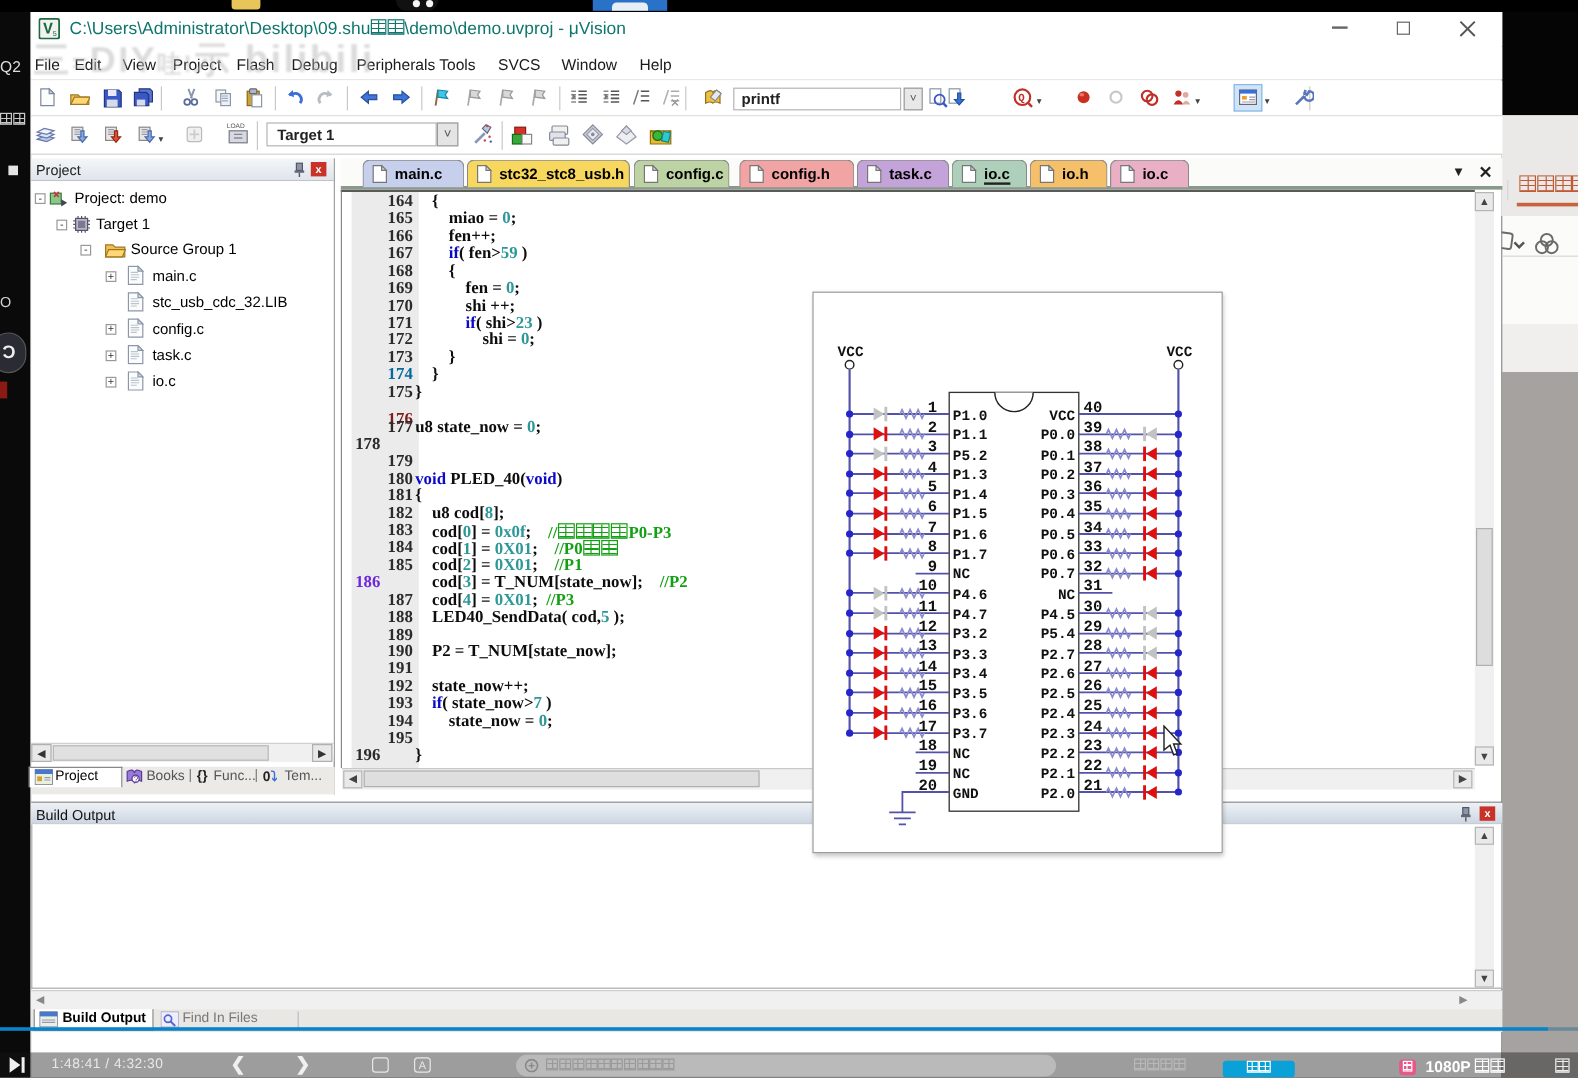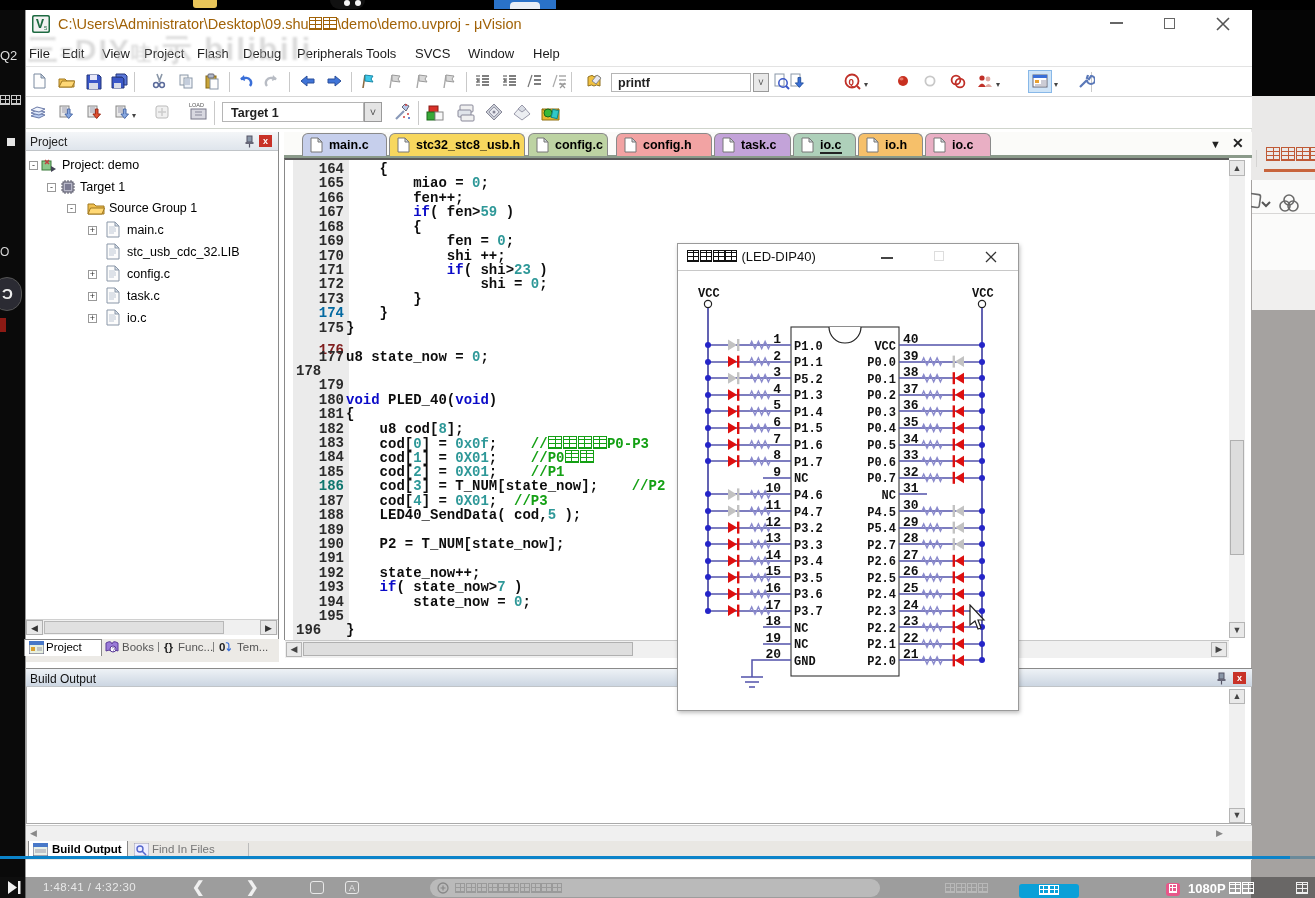--- a/index.html
+++ b/index.html
@@ -1,18 +1,18 @@
 <!DOCTYPE html>
 <html><head><meta charset="utf-8">
 <style>
 *{margin:0;padding:0;box-sizing:border-box}
 body{width:1315px;height:898px;position:relative;overflow:hidden;background:#000;
  font-family:"Liberation Sans",sans-serif;}
 .abs{position:absolute}
-.mono{font-family:Liberation Mono, monospace}
+.mono{font-family:Liberation Serif, serif}
 .win{background:#fff}
 .zh{display:inline-block;width:.92em;height:.92em;box-sizing:border-box;border:1px solid currentColor;
  background:linear-gradient(currentColor,currentColor) 50% 0/1px 100% no-repeat,
  repeating-linear-gradient(0deg,currentColor 0 1px,transparent 1px 4px);vertical-align:-.08em;margin:0 .03em}
 .zh.w{width:1.0em}
 </style></head><body>
 
 <div class="abs" style="left:1251px;top:0;width:64px;height:898px;background:#a5a2a0"></div>
 <div class="abs" style="left:1251px;top:0;width:64px;height:96px;background:#050505"></div>
 <div class="abs" style="left:1251px;top:96px;width:64px;height:84px;background:#eae9e8"></div>
@@ -50,21 +50,21 @@
 <div class="abs" style="left:0px;top:318px;width:6px;height:14px;background:#8c1a14"></div>
 <div class="abs win" style="left:25px;top:10px;width:1226px;height:888px;border-left:1px solid #9a9a9a;">
 
 <div class="abs" style="left:0;top:0;width:1226px;height:29px;background:#fff">
  <svg class="abs" style="left:6px;top:5px" width="18" height="18" viewBox="0 0 18 18">
   <rect x="0" y="0" width="18" height="18" rx="2" fill="#1e6b42"></rect>
   <rect x="1.5" y="1.5" width="15" height="15" rx="1" fill="#f2f2f2"></rect>
   <path d="M4 4 L7 13 L9 13 L12 4 L10 4 L8 11 L6 4 Z" fill="#1e6b42"></path>
   <text x="12" y="15" font-size="6" fill="#1e6b42" font-family="Liberation Sans">5</text>
  </svg>
- <div class="abs" style="left:32px;top:6px;font-size:14.5px;color:#a16207">C:\Users\Administrator\Desktop\09.shu<span class="zh"></span><span class="zh"></span>\demo\demo.uvproj - μVision</div>
+ <div class="abs" style="left:32px;top:6px;font-size:14.5px;color:#0f766e">C:\Users\Administrator\Desktop\09.shu<span class="zh"></span><span class="zh"></span>\demo\demo.uvproj - μVision</div>
  <div class="abs" style="left:1084px;top:12px;width:13px;height:2px;background:#666"></div>
  <div class="abs" style="left:1138px;top:8px;width:11px;height:11px;border:1.5px solid #666"></div>
  <svg class="abs" style="left:1190px;top:7px" width="14" height="14" viewBox="0 0 14 14">
         <path d="M1 1 L13 13 M13 1 L1 13" stroke="#555" stroke-width="1.6"></path>
       </svg>
 </div>
 <div class="abs" style="left:0;top:29px;width:1226px;height:27px;background:#fff;font-size:13px;color:#1a1a1a">
       <span class="abs" style="left:3px;top:7px">File</span>
       <span class="abs" style="left:36px;top:7px">Edit</span>
       <span class="abs" style="left:76px;top:7px">View</span>
@@ -507,21 +507,21 @@
       <div class="abs" style="left:3px;top:245.1px;width:48px;text-align:right;color:#2b2b2b">181</div>
       <div class="abs" style="left:53px;top:245.1px;white-space:pre">{</div>
       <div class="abs" style="left:3px;top:259.6px;width:48px;text-align:right;color:#2b2b2b">182</div>
       <div class="abs" style="left:53px;top:259.6px;white-space:pre">    u8 cod[<span style="color:#2e9898">8</span>];</div>
       <div class="abs" style="left:3px;top:274.0px;width:48px;text-align:right;color:#2b2b2b">183</div>
       <div class="abs" style="left:53px;top:274.0px;white-space:pre">    cod[<span style="color:#2e9898">0</span>] = <span style="color:#2e9898">0x0f</span>;    <span style="color:#14a014">//<span class="zh w"></span><span class="zh w"></span><span class="zh w"></span><span class="zh w"></span>P0-P3</span></div>
       <div class="abs" style="left:3px;top:288.4px;width:48px;text-align:right;color:#2b2b2b">184</div>
       <div class="abs" style="left:53px;top:288.4px;white-space:pre">    cod[<span style="color:#2e9898">1</span>] = <span style="color:#2e9898">0X01</span>;    <span style="color:#14a014">//P0<span class="zh w"></span><span class="zh w"></span></span></div>
       <div class="abs" style="left:3px;top:302.8px;width:48px;text-align:right;color:#2b2b2b">185</div>
       <div class="abs" style="left:53px;top:302.8px;white-space:pre">    cod[<span style="color:#2e9898">2</span>] = <span style="color:#2e9898">0X01</span>;    <span style="color:#14a014">//P1</span></div>
-      <div class="abs" style="left:3px;top:317.2px;width:48px;text-align:right;color:#0f766e">186</div>
+      <div class="abs" style="left:3px;top:317.2px;width:48px;text-align:left;color:#6d28d9">186</div>
       <div class="abs" style="left:53px;top:317.2px;white-space:pre">    cod[<span style="color:#2e9898">3</span>] = T_NUM[state_now];    <span style="color:#14a014">//P2</span></div>
       <div class="abs" style="left:3px;top:331.7px;width:48px;text-align:right;color:#2b2b2b">187</div>
       <div class="abs" style="left:53px;top:331.7px;white-space:pre">    cod[<span style="color:#2e9898">4</span>] = <span style="color:#2e9898">0X01</span>;  <span style="color:#14a014">//P3</span></div>
       <div class="abs" style="left:3px;top:346.1px;width:48px;text-align:right;color:#2b2b2b">188</div>
       <div class="abs" style="left:53px;top:346.1px;white-space:pre">    LED40_SendData( cod,<span style="color:#2e9898">5</span> );</div>
       <div class="abs" style="left:3px;top:360.5px;width:48px;text-align:right;color:#2b2b2b">189</div>
       <div class="abs" style="left:53px;top:360.5px;white-space:pre"></div>
       <div class="abs" style="left:3px;top:374.9px;width:48px;text-align:right;color:#2b2b2b">190</div>
       <div class="abs" style="left:53px;top:374.9px;white-space:pre">    P2 = T_NUM[state_now];</div>
       <div class="abs" style="left:3px;top:389.3px;width:48px;text-align:right;color:#2b2b2b">191</div>
@@ -584,28 +584,20 @@
         <circle cx="6" cy="6" r="3" fill="none" stroke="#56c" stroke-width="1.4"></circle>
         <path d="M8 8 l4 4" stroke="#56c" stroke-width="1.6"></path>
       </svg>
  <span class="abs" style="left:126px;top:2px;color:#777">Find In Files</span>
  <div class="abs" style="left:222px;top:2px;width:1px;height:14px;background:#bbb"></div>
 </div>
 
 </div>
 
 <div class="abs" style="left:677px;top:243px;width:342px;height:468px;background:#fff;border:1px solid #9a9a9a;box-shadow:1px 2px 4px rgba(0,0,0,0.25)">
- <div class="abs" style="left:0;top:0;width:340px;height:27px;background:#fff;border-bottom:1px solid #c8c8c8">
-  <span class="abs" style="left:9px;top:5px;font-size:13px;color:#111"><span class="zh"></span><span class="zh"></span><span class="zh"></span><span class="zh"></span> (LED-DIP40)</span>
-  <div class="abs" style="left:203px;top:13px;width:12px;height:1.5px;background:#444"></div>
-  <div class="abs" style="left:256px;top:7px;width:10px;height:10px;border:1px solid #ddd"></div>
-  <svg class="abs" style="left:307px;top:7px" width="12" height="12" viewBox="0 0 12 12">
-        <path d="M1 1 L11 11 M11 1 L1 11" stroke="#333" stroke-width="1.3"></path>
-      </svg>
- </div>
 <svg class="abs" style="left:0;top:0" width="342" height="468" viewBox="0 0 342 468">
       <rect x="113" y="83" width="108" height="349" fill="#fff" stroke="#333" stroke-width="1.1"></rect>
       <path d="M151 83 a16 16 0 0 0 32 0" fill="#fff" stroke="#222" stroke-width="1.2"></path>
       <text x="20" y="53" font-family="Liberation Mono" font-size="12" font-weight="bold" fill="#111">VCC</text>
       <text x="294" y="53" font-family="Liberation Mono" font-size="12" font-weight="bold" fill="#111">VCC</text>
       <circle cx="30" cy="60" r="3.6" fill="#fff" stroke="#222" stroke-width="1.2"></circle>
       <circle cx="304" cy="60" r="3.6" fill="#fff" stroke="#222" stroke-width="1.2"></circle>
       <path d="M30 64 V367" stroke="#5252aa" stroke-width="1.8" fill="none"></path>
       <path d="M304 64 V416" stroke="#5252aa" stroke-width="1.8" fill="none"></path>
       <text x="116" y="106" font-size="12" font-family="Liberation Mono" font-weight="bold" fill="#111">P1.0</text>

